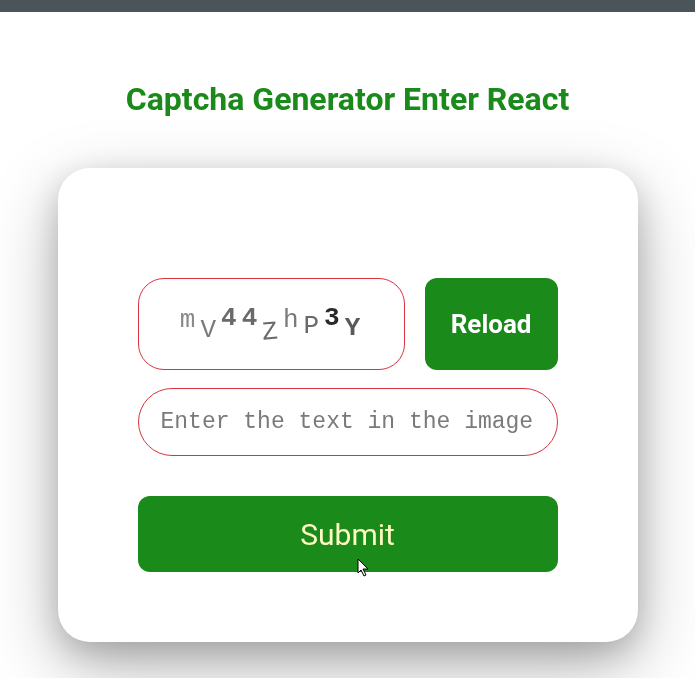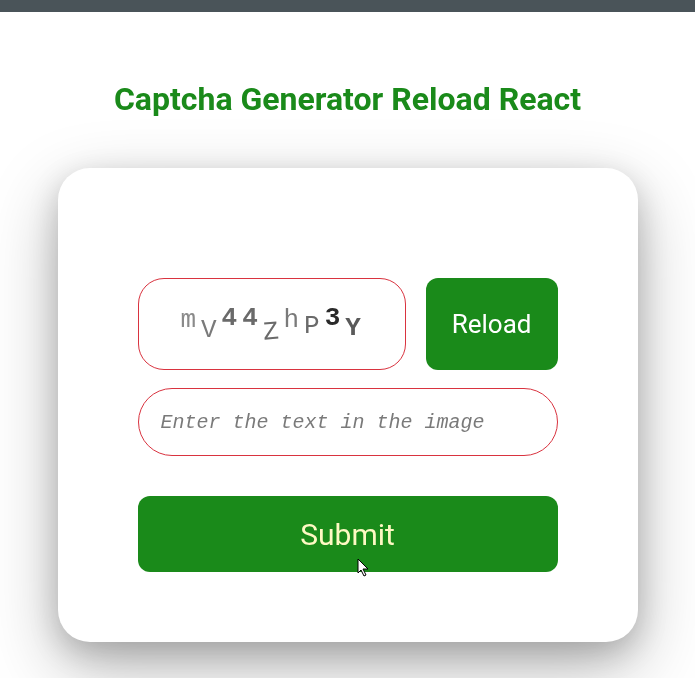--- a/index.html
+++ b/index.html
@@ -64,38 +64,37 @@
     }
     .captcha-text .ch {
       display: inline-block;
     }
     .reload-button {
       background: #1a8a1a;
       color: #ffffff;
       border: none;
       border-radius: 12px;
       font-size: 26px;
-      font-weight: 400;
+      font-weight: 700;
       padding: 0 26px;
       cursor: pointer;
       font-family: inherit;
       text-align: right;
     }
     .captcha-input {
       width: 100%;
       border: 1.5px solid #d9333f;
       border-radius: 34px;
       height: 68px;
       padding: 0 22px;
       font-family: 'Courier New', monospace;
-      font-size: 20px;
+      font-size: 23px;
       color: #333;
       outline: none;
       margin-bottom: 40px;
-      font-style: italic;
     }
     .captcha-input::placeholder {
       color: #7a7a7a;
     }
     .submit-button {
       width: 100%;
       background: #1a8a1a;
       color: #fef9c3;
       border: none;
       border-radius: 12px;
@@ -112,21 +111,21 @@
       width: 18px;
       height: 22px;
       pointer-events: none;
     }
   </style>
 </head>
 <body>
 
 <div class="top-bar"></div>
 
-<h1 class="page-title">Captcha Generator Reload React</h1>
+<h1 class="page-title">Captcha Generator Enter React</h1>
 
 <div class="card">
   <div class="captcha-row">
     <div class="captcha-box">
       <div class="captcha-text" id="captcha-chars">
           <span class="ch" style="transform: translateY(-4px) rotate(0deg); font-weight: 400; color: rgb(138, 138, 138);">m</span>
           <span class="ch" style="transform: translateY(6px) rotate(0deg); font-weight: 400; color: rgb(122, 122, 122);">V</span>
           <span class="ch" style="transform: translateY(-6px) rotate(0deg); font-weight: 600; color: rgb(106, 106, 106);">4</span>
           <span class="ch" style="transform: translateY(-6px) rotate(0deg); font-weight: 600; color: rgb(106, 106, 106);">4</span>
           <span class="ch" style="transform: translateY(8px) rotate(-5deg); font-weight: 400; color: rgb(106, 106, 106);">Z</span>

